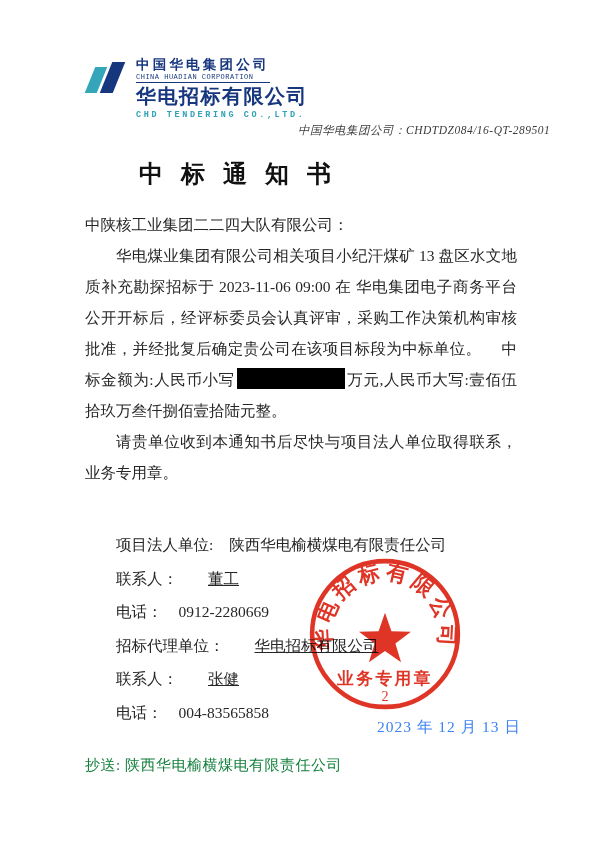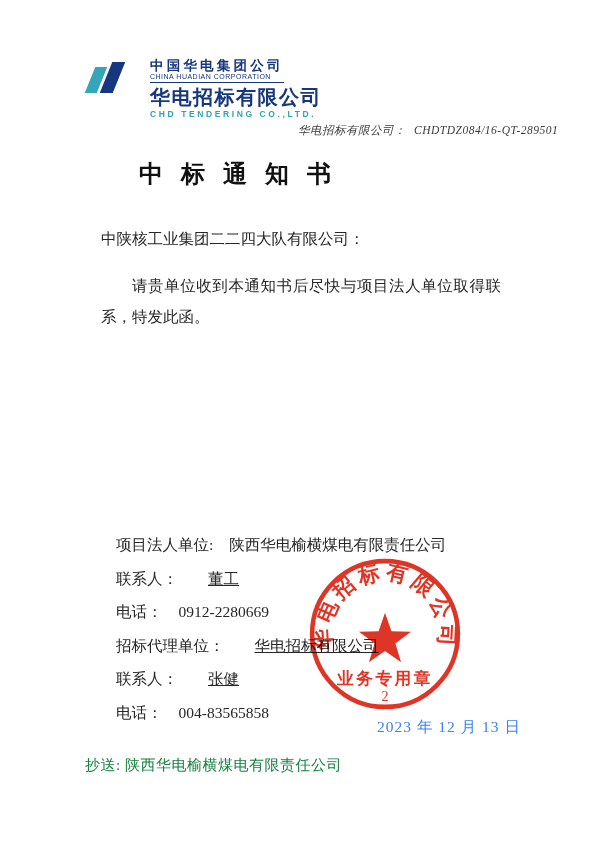--- a/index.html
+++ b/index.html
@@ -9,46 +9,46 @@
     font-family:"Liberation Serif","DejaVu Serif",serif;
     color:#2b2b2b;
   }
 
   
   .logo-block { position:absolute; top:58px; left:88px; display:flex; }
   .logo-mark { position:relative; width:42px; height:40px; }
   .logo-slash { position:absolute; transform:skewX(-22deg); }
   .slash-teal { left:2px; top:9px; width:12px; height:26px; background:#35a6ba; }
   .slash-navy { left:18px; top:4px; width:13px; height:31px; background:#16367e; }
-  .logo-text { margin-left:20px; font-family:Liberation Sans, sans-serif; }
+  .logo-text { margin-left:6px; font-family:Liberation Mono, monospace; }
   .logo-top { display:inline-block; border-bottom:1px solid #16367e; padding-bottom:1px; }
   .logo-cn1 { font-size:13.5px; font-weight:bold; color:#16367e; letter-spacing:3.2px; line-height:15px; }
   .logo-en1 { font-size:7px; color:#16367e; letter-spacing:0.5px; line-height:8px; }
   .logo-cn2 { font-size:20px; font-weight:bold; color:#16367e; letter-spacing:1.5px; line-height:24px; margin-top:2px; }
   .logo-en2 { font-size:8.5px; font-weight:bold; color:#2fa3b6; letter-spacing:2.6px; line-height:10px; }
 
   
   .docnum {
     position:absolute; top:123px; left:298px; font-style:italic;
     font-size:11.5px; color:#3c3c3c; letter-spacing:0.5px; white-space:nowrap;
   }
-  .docnum .val { margin-left:8px; }
+  .docnum .val { }
 
   
   .title {
     position:absolute; top:158px; left:0; width:476px; text-align:center;
     font-size:24px; font-weight:bold; color:#111; letter-spacing:6px;
   }
 
   
   .body-text {
     position:absolute; top:209px; left:85px; width:432px;
     font-size:15.5px; line-height:31px; text-align:justify; color:#262626;
   }
-  .body-text p { margin:16px;font-family:Liberation Mono, monospace; }
+  .body-text p { margin:0; }
   .indent { text-indent:2em; }
   .redaction {
     display:inline-block; width:108px; height:21px; background:#000;
     vertical-align:-4px; margin:0 2px;
   }
 
   
   .contacts { position:absolute; top:528px; left:116px; font-size:15.5px; color:#262626; }
   .c-row { height:33.5px; line-height:33.5px; white-space:nowrap; }
   .c-val { margin-left:16px; }
@@ -78,28 +78,29 @@
       <div class="logo-top">
         <div class="logo-cn1">中国华电集团公司</div>
         <div class="logo-en1">CHINA HUADIAN CORPORATION</div>
       </div>
       <div class="logo-cn2">华电招标有限公司</div>
       <div class="logo-en2">CHD TENDERING CO.,LTD.</div>
     </div>
   </div>
 
   <div class="docnum">
-    <span>华电招标有限公司：</span><span class="val">CHDTDZ084/16-QT-289501</span>
+    <span>中国华电集团公司：</span><span class="val">CHDTDZ084/16-QT-289501</span>
   </div>
 
   <div class="title">中 标 通 知 书</div>
 
   <div class="body-text">
     <p>中陕核工业集团二二四大队有限公司：</p>
-    <p class="indent">请贵单位收到本通知书后尽快与项目法人单位取得联系，特发此函。</p>
+    <p class="indent"><span>华电煤业集团有限公司相关项目小纪汗煤矿 13 盘区水文地质补充勘探招标于 2023-11-06 09:00 在 华电集团电子商务平台公开开标后，经评标委员会认真评审，采购工作决策机构审核批准，并经批复后确定贵公司在该项目标段为中标单位。　 中标金额为:人民币小写</span><span class="redaction"></span><span>万元,人民币大写:壹佰伍拾玖万叁仟捌佰壹拾陆元整。</span></p>
+    <p class="indent">请贵单位收到本通知书后尽快与项目法人单位取得联系，业务专用章。</p>
   </div>
 
   <div class="contacts">
     <div class="c-row">
       <span>项目法人单位:</span><span class="c-val">陕西华电榆横煤电有限责任公司</span>
     </div>
     <div class="c-row">
       <span>联系人：</span><span class="c-val c-val-wide">董工</span>
     </div>
     <div class="c-row">

